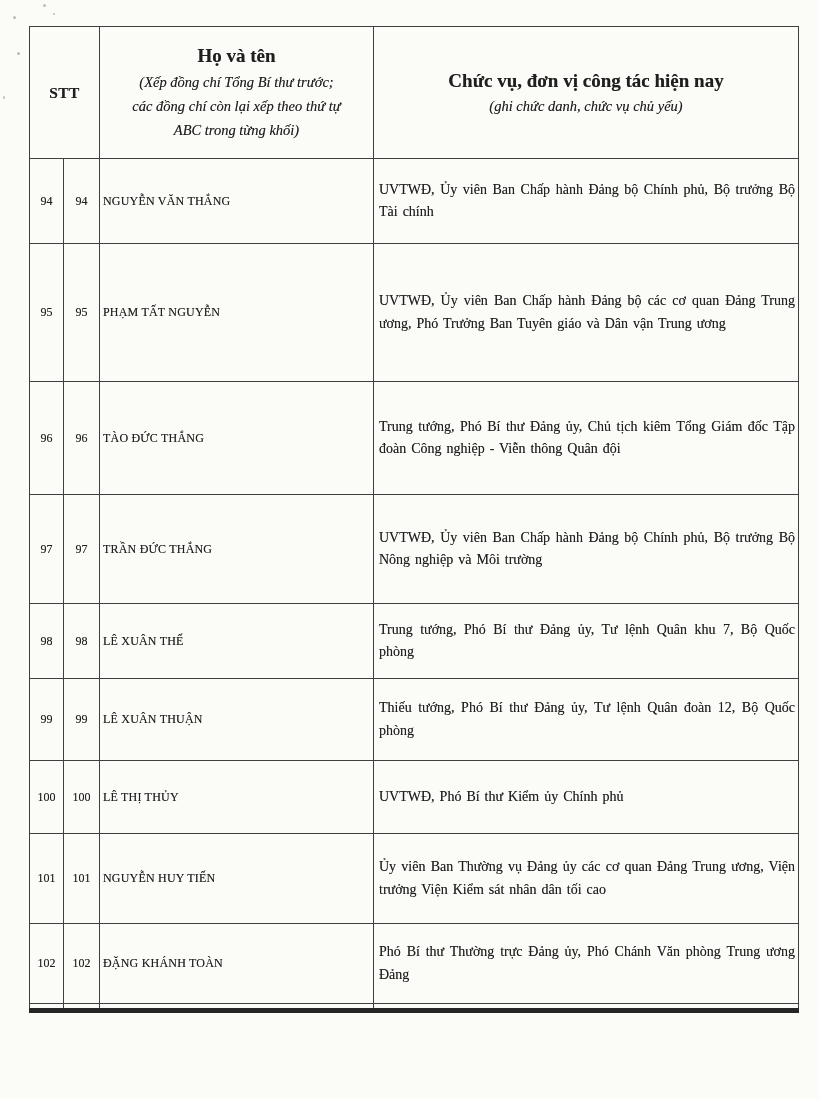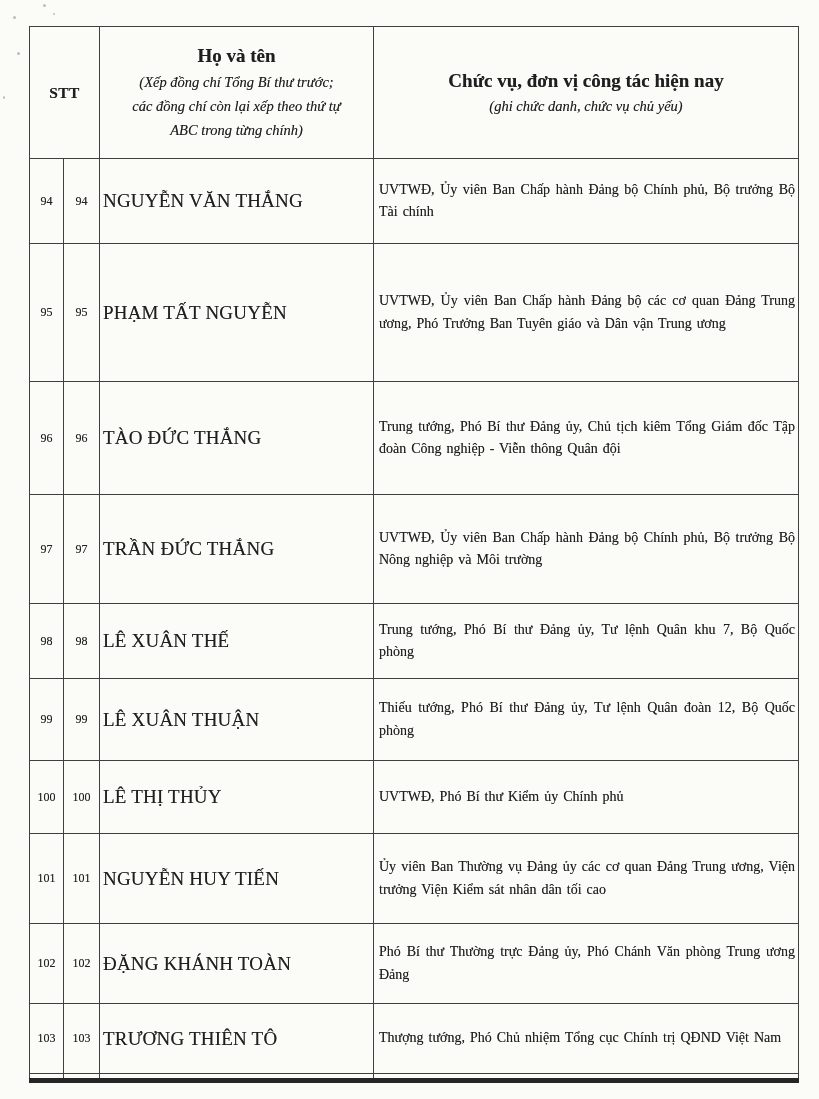--- a/index.html
+++ b/index.html
@@ -30,21 +30,21 @@
 
   th,td{border:1.6px solid #3f3f3f;vertical-align:middle;overflow:hidden;}
 
   th{font-weight:normal;text-align:center;padding:2px;}
   .h-stt{font-weight:bold;font-size:15.5px;letter-spacing:.4px;}
   .h-title{font-weight:bold;font-size:19px;line-height:1.45;}
   .h-note{font-style:italic;font-size:14.5px;line-height:1.68;}
   .h-note-line{white-space:nowrap;}
 
   td.c-num{text-align:center;font-size:12px;padding:1px;}
-  td.c-name{font-size:19px;padding:2px 2px 2px 3px;letter-spacing:.2px;}
+  td.c-name{font-size:12px;padding:2px 2px 2px 3px;letter-spacing:.2px;}
   td.c-pos{
     font-size:14px;padding:2px 3px 2px 5px;
     text-align:justify;line-height:1.58;word-spacing:1.5px;
   }
   tr.stub td{height:4px;padding:0;border-top:1.6px solid #3f3f3f;}
 </style>
 </head>
 <body>
 
 <div class="page">
@@ -65,21 +65,21 @@
     <thead>
       <tr style="height:132px;">
         <th colspan="2">
           <div class="h-stt">STT</div>
         </th>
         <th>
           <div class="h-title">Họ và tên</div>
           <div class="h-note">
             <div class="h-note-line">(Xếp đồng chí Tổng Bí thư trước;</div>
             <div class="h-note-line">các đồng chí còn lại xếp theo thứ tự</div>
-            <div class="h-note-line">ABC trong từng chính)</div>
+            <div class="h-note-line">ABC trong từng khối)</div>
           </div>
         </th>
         <th>
           <div class="h-title">Chức vụ, đơn vị công tác hiện nay</div>
           <div class="h-note">(ghi chức danh, chức vụ chủ yếu)</div>
         </th>
       </tr>
     </thead>
     <tbody id="rows">
         <tr style="height: 85px;">
@@ -129,26 +129,20 @@
       <td class="c-num">101</td>
       <td class="c-name">NGUYỄN HUY TIẾN</td>
       <td class="c-pos">Ủy viên Ban Thường vụ Đảng ủy các cơ quan Đảng Trung ương, Viện trưởng Viện Kiểm sát nhân dân tối cao</td>
     </tr>
         <tr style="height: 80px;">
       <td class="c-num">102</td>
       <td class="c-num">102</td>
       <td class="c-name">ĐẶNG KHÁNH TOÀN</td>
       <td class="c-pos">Phó Bí thư Thường trực Đảng ủy, Phó Chánh Văn phòng Trung ương Đảng</td>
     </tr>
-        <tr style="height: 70px;">
-      <td class="c-num">103</td>
-      <td class="c-num">103</td>
-      <td class="c-name">TRƯƠNG THIÊN TÔ</td>
-      <td class="c-pos">Thượng tướng, Phó Chủ nhiệm Tổng cục Chính trị QĐND Việt Nam</td>
-    </tr>
         <tr class="stub">
           <td></td>
           <td></td>
           <td></td>
           <td></td>
         </tr>
       </tbody>
   </table>
 
 </div>

